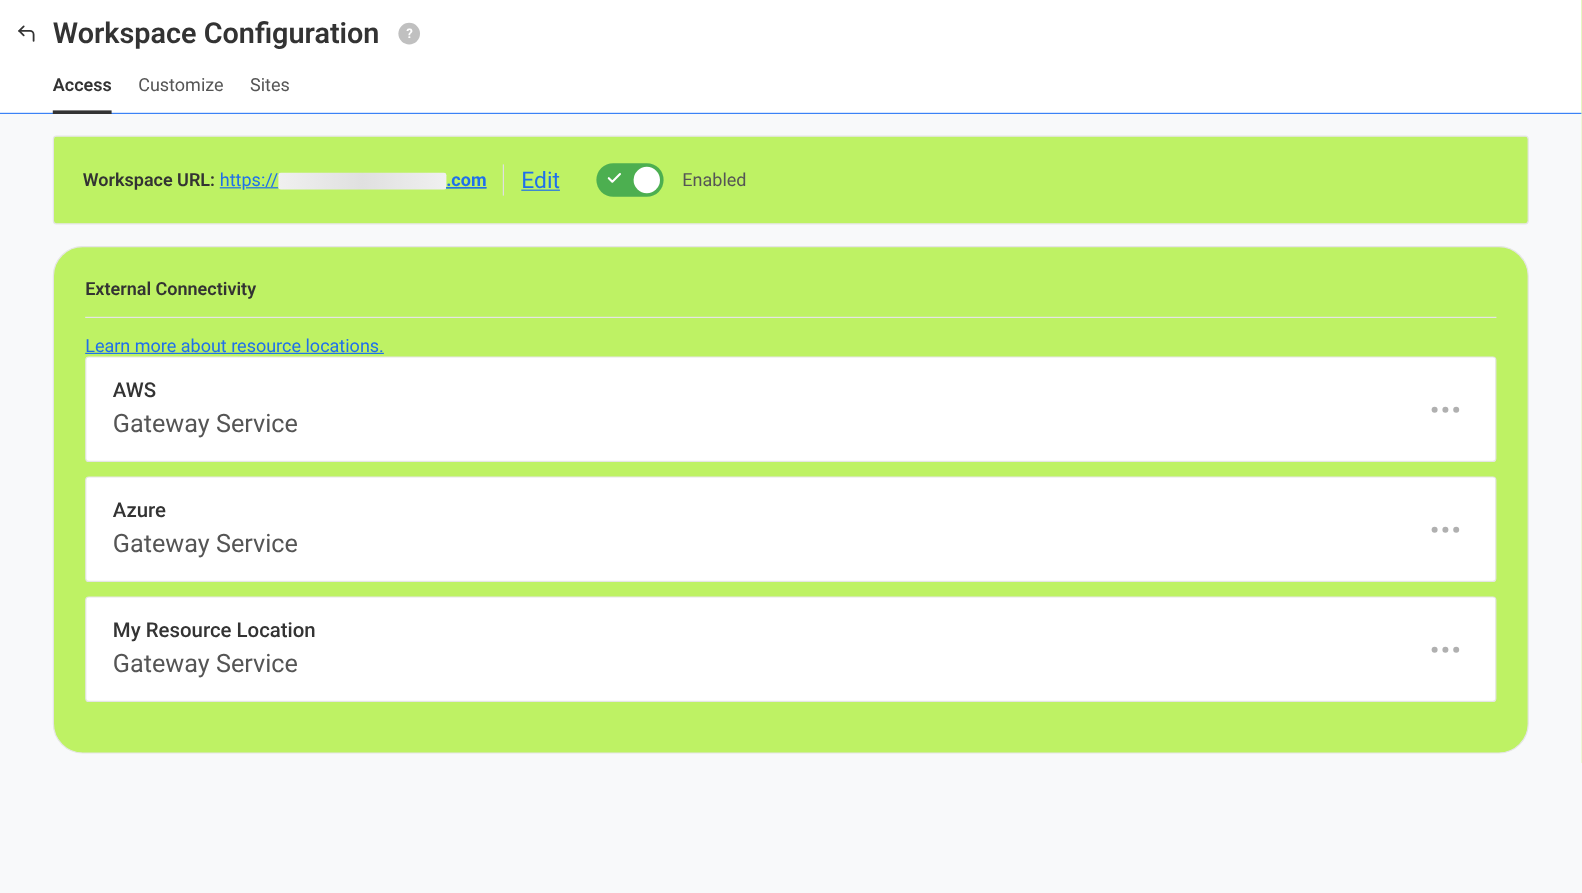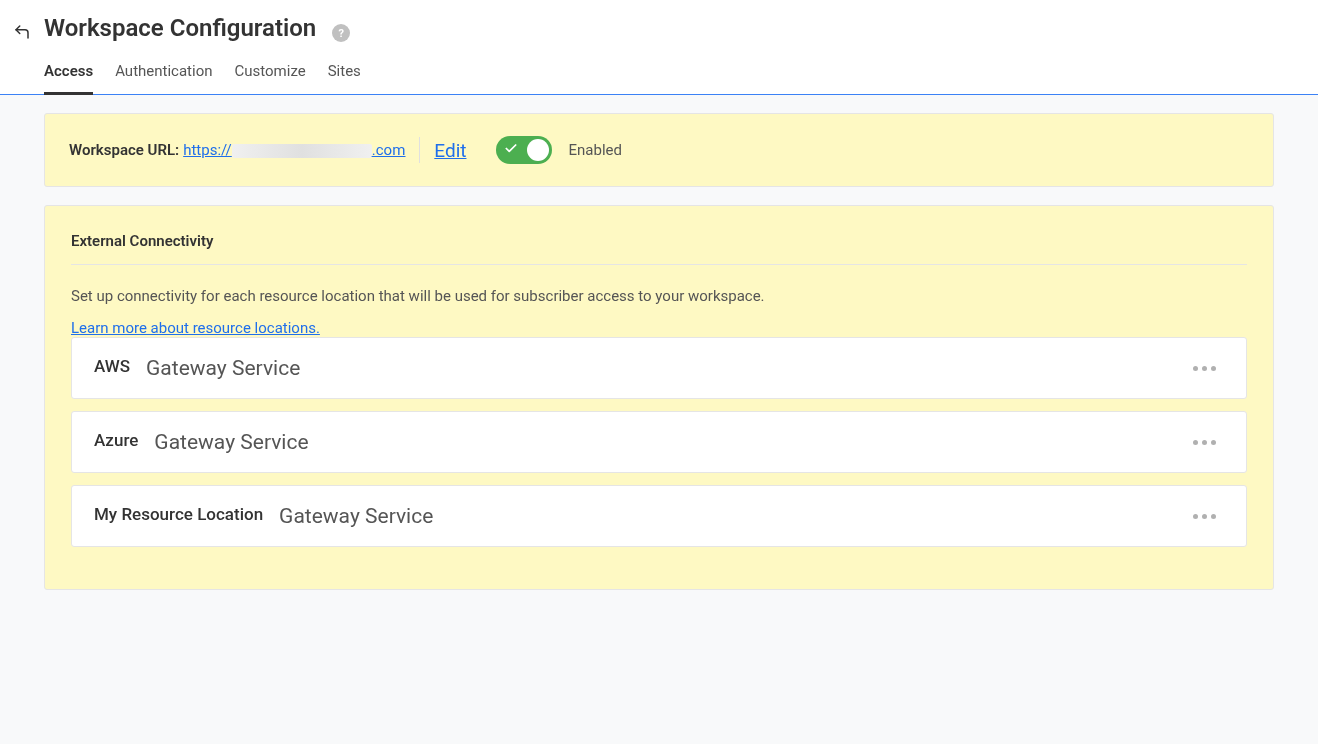--- a/index.html
+++ b/index.html
@@ -8,21 +8,21 @@
       padding: 0;
     }
     body {
       font-family: -apple-system, BlinkMacSystemFont, "Segoe UI", Roboto, "Helvetica Neue", Arial, sans-serif;
       background: #ffffff;
       color: #333333;
       font-size: 14px;
     }
     .header {
       display: flex;
-      align-items: flex-end;
+      align-items: center;
       padding: 14px 12px 10px 12px;
       gap: 12px;
     }
     .back-arrow {
       width: 20px;
       height: 20px;
       display: flex;
       align-items: center;
       justify-content: center;
       cursor: pointer;
@@ -65,21 +65,21 @@
       color: #333333;
       font-weight: 600;
       border-bottom-color: #333333;
     }
     .content-area {
       background: #f8f9fa;
       padding: 18px 44px;
       min-height: 650px;
     }
     .card {
-      background: #fef9c3;
+      background: #bef264;
       border: 1px solid #e5e5e5;
       border-radius: 3px;
       margin-bottom: 18px;
     }
     .url-card {
       padding: 22px 24px;
       display: flex;
       align-items: center;
     }
     .url-label {
@@ -98,20 +98,21 @@
       width: 140px;
       height: 14px;
       background: linear-gradient(90deg, #f0f0f0, #e0e0e0, #f0f0f0);
       vertical-align: middle;
       border-radius: 2px;
     }
     .url-suffix {
       color: #1f6feb;
       text-decoration: underline;
       font-size: 15px;
+      font-weight: bold;
     }
     .divider-v {
       width: 1px;
       height: 26px;
       background: #e0e0e0;
       margin: 0 14px;
     }
     .edit-link {
       color: #1f6feb;
       text-decoration: underline;
@@ -148,20 +149,21 @@
       height: 22px;
       background: #ffffff;
       border-radius: 50%;
     }
     .toggle-label {
       color: #555;
       font-size: 15px;
     }
     .section-card {
       padding: 26px 26px 30px 26px;
+      border-radius: 25px;
     }
     .section-title {
       font-size: 15px;
       font-weight: 600;
       color: #333;
       padding-bottom: 14px;
       border-bottom: 1px solid #e5e5e5;
     }
     .section-desc {
       font-size: 15px;
@@ -187,22 +189,22 @@
       border-radius: 3px;
       padding: 18px 22px;
       margin-bottom: 12px;
       display: flex;
       align-items: center;
       justify-content: space-between;
       background: #ffffff;
     }
     .resource-info {
       display: flex;
-      flex-direction: row;
-      gap: 16px;
+      flex-direction: column;
+      gap: 6px;
     }
     .resource-name {
       font-size: 17px;
       font-weight: 500;
       color: #333;
     }
     .resource-type {
       font-size: 21px;
       color: #555;
     }
@@ -228,21 +230,20 @@
       <polyline points="9 14 4 9 9 4"></polyline>
       <path d="M20 20v-7a4 4 0 0 0-4-4H4"></path>
     </svg>
   </div>
   <h1 class="page-title">Workspace Configuration</h1>
   <span class="help-icon">?</span>
 </div>
 
 <div class="tabs">
   <div class="tab active">Access</div>
-  <div class="tab">Authentication</div>
   <div class="tab">Customize</div>
   <div class="tab">Sites</div>
 </div>
 
 <div class="content-area">
 
   <div class="card url-card">
     <span class="url-label">Workspace URL:</span>
     <a class="url-link">
       <span>https://</span><span class="url-redacted"></span><span class="url-suffix">.com</span>
@@ -257,21 +258,20 @@
           </svg>
         </span>
         <span class="toggle-knob"></span>
       </div>
       <span class="toggle-label">Enabled</span>
     </div>
   </div>
 
   <div class="card section-card">
     <div class="section-title">External Connectivity</div>
-    <p class="section-desc">Set up connectivity for each resource location that will be used for subscriber access to your workspace.</p>
     <a class="learn-more">Learn more about resource locations.</a>
 
     <div class="resource-card">
       <div class="resource-info">
         <div class="resource-name">AWS</div>
         <div class="resource-type">Gateway Service</div>
       </div>
       <div class="more-icon">
         <span></span>
           <span></span>

